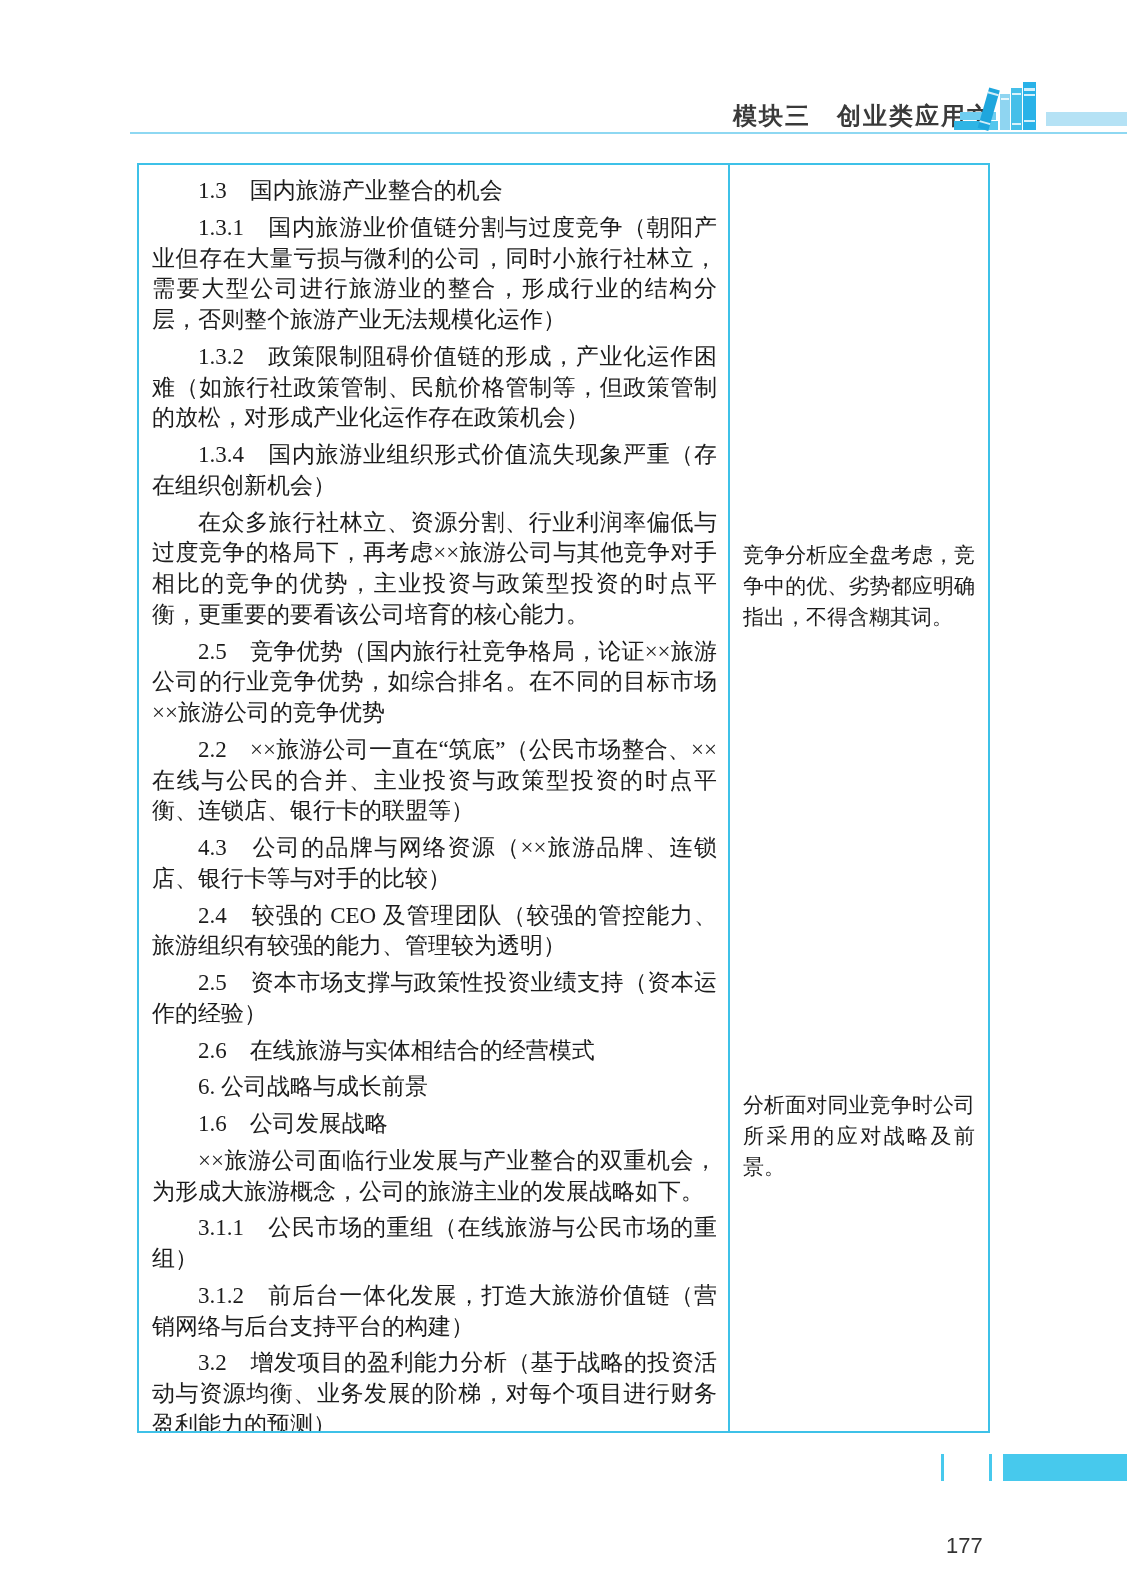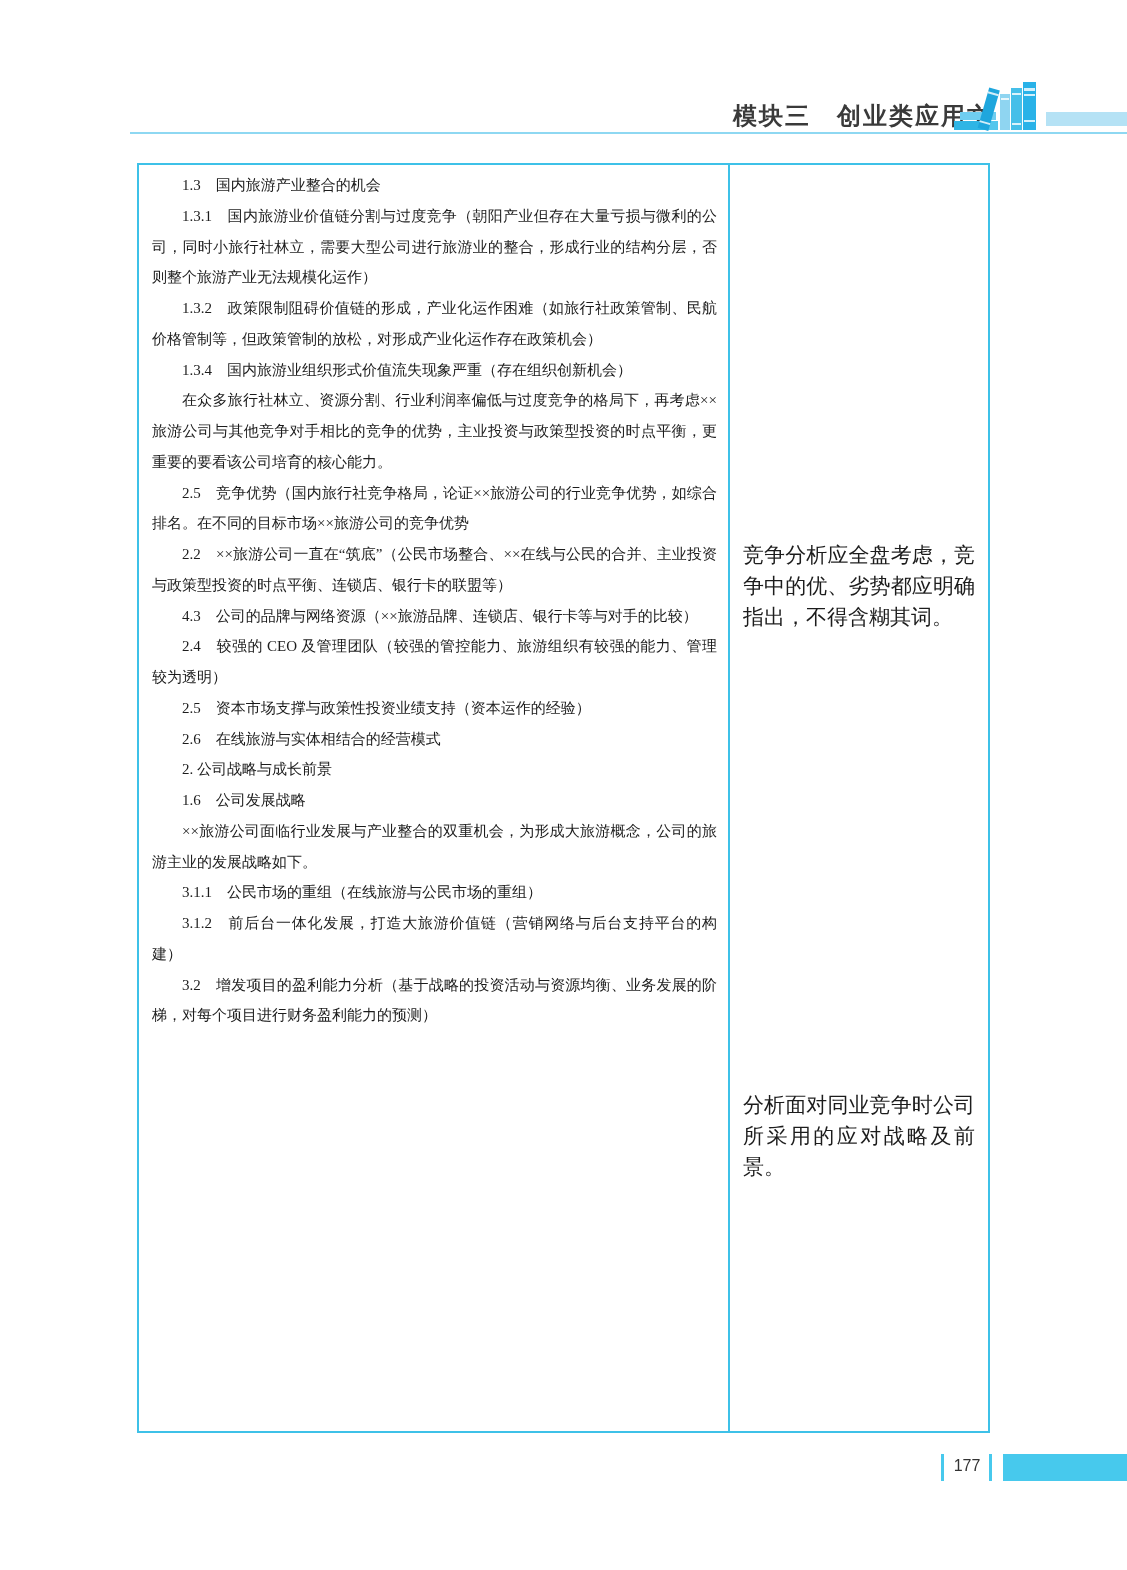--- a/index.html
+++ b/index.html
@@ -13,30 +13,30 @@
   .header-bar{position:absolute;left:1046px;top:112px;width:81px;height:14px;background:#b5e2f5;}
   .header-rule{position:absolute;left:130px;top:132px;width:997px;height:2px;background:#8ed8f2;}
 
   
   .content-box{position:absolute;left:137px;top:163px;width:853px;height:1270px;
         box-sizing:border-box;border:2px solid #3ec1e8;}
   .left-col{position:absolute;left:0;top:0;width:591px;height:100%;box-sizing:border-box;
         padding:5px 13px 0 13px;overflow:hidden;}
   .right-col{position:absolute;left:589px;top:0;width:262px;height:100%;box-sizing:border-box;
         border-left:2px solid #3ec1e8;}
-  .para{font-size:15px;line-height:30.75px;text-indent:2em;text-align:justify;
-        text-justify:inter-ideograph;}
+  .para{font-size:23px;line-height:30.75px;text-indent:2em;text-align:justify;
+        text-justify:inter-ideograph;margin-top:6px;}
   .annotation{position:absolute;left:13px;width:232px;font-size:21px;line-height:30.75px;
         text-align:justify;}
   .annotation-1{top:375px;}
   .annotation-2{top:925px;}
 
   
-  .page-num{position:absolute;left:946px;top:1452px;width:42px;height:27px;line-height:27px;
-        text-align:center;font-size:16px;color:#333;font-family:"Liberation Sans",sans-serif;}
+  .page-num{position:absolute;left:946px;top:1532px;width:42px;height:27px;line-height:27px;
+        font-size:22px;color:#333;font-family:"Liberation Sans",sans-serif;}
   .page-num-bar{position:absolute;top:1454px;width:3px;height:27px;background:#47c9ed;}
   .bar-l{left:941px;} .bar-r{left:989px;}
   .footer-accent{position:absolute;left:1003px;top:1454px;width:124px;height:27px;background:#47c9ed;}
 </style>
 </head>
 <body>
 
 <div class="page">
 
   <div class="header-title">模块三　创业类应用文</div>
@@ -76,21 +76,21 @@
         <div class="para">1.3.1　国内旅游业价值链分割与过度竞争（朝阳产业但存在大量亏损与微利的公司，同时小旅行社林立，需要大型公司进行旅游业的整合，形成行业的结构分层，否则整个旅游产业无法规模化运作）</div>
         <div class="para">1.3.2　政策限制阻碍价值链的形成，产业化运作困难（如旅行社政策管制、民航价格管制等，但政策管制的放松，对形成产业化运作存在政策机会）</div>
         <div class="para">1.3.4　国内旅游业组织形式价值流失现象严重（存在组织创新机会）</div>
         <div class="para">在众多旅行社林立、资源分割、行业利润率偏低与过度竞争的格局下，再考虑××旅游公司与其他竞争对手相比的竞争的优势，主业投资与政策型投资的时点平衡，更重要的要看该公司培育的核心能力。</div>
         <div class="para">2.5　竞争优势（国内旅行社竞争格局，论证××旅游公司的行业竞争优势，如综合排名。在不同的目标市场××旅游公司的竞争优势</div>
         <div class="para">2.2　××旅游公司一直在“筑底”（公民市场整合、××在线与公民的合并、主业投资与政策型投资的时点平衡、连锁店、银行卡的联盟等）</div>
         <div class="para">4.3　公司的品牌与网络资源（××旅游品牌、连锁店、银行卡等与对手的比较）</div>
         <div class="para">2.4　较强的 CEO 及管理团队（较强的管控能力、旅游组织有较强的能力、管理较为透明）</div>
         <div class="para">2.5　资本市场支撑与政策性投资业绩支持（资本运作的经验）</div>
         <div class="para">2.6　在线旅游与实体相结合的经营模式</div>
-        <div class="para">2. 公司战略与成长前景</div>
+        <div class="para">6. 公司战略与成长前景</div>
         <div class="para">1.6　公司发展战略</div>
         <div class="para">××旅游公司面临行业发展与产业整合的双重机会，为形成大旅游概念，公司的旅游主业的发展战略如下。</div>
         <div class="para">3.1.1　公民市场的重组（在线旅游与公民市场的重组）</div>
         <div class="para">3.1.2　前后台一体化发展，打造大旅游价值链（营销网络与后台支持平台的构建）</div>
         <div class="para">3.2　增发项目的盈利能力分析（基于战略的投资活动与资源均衡、业务发展的阶梯，对每个项目进行财务盈利能力的预测）</div>
       </div>
     <div class="right-col">
       <div class="annotation annotation-2">分析面对同业竞争时公司所采用的应对战略及前景。</div>
       <div class="annotation annotation-1">竞争分析应全盘考虑，竞争中的优、劣势都应明确指出，不得含糊其词。</div>
     </div>

